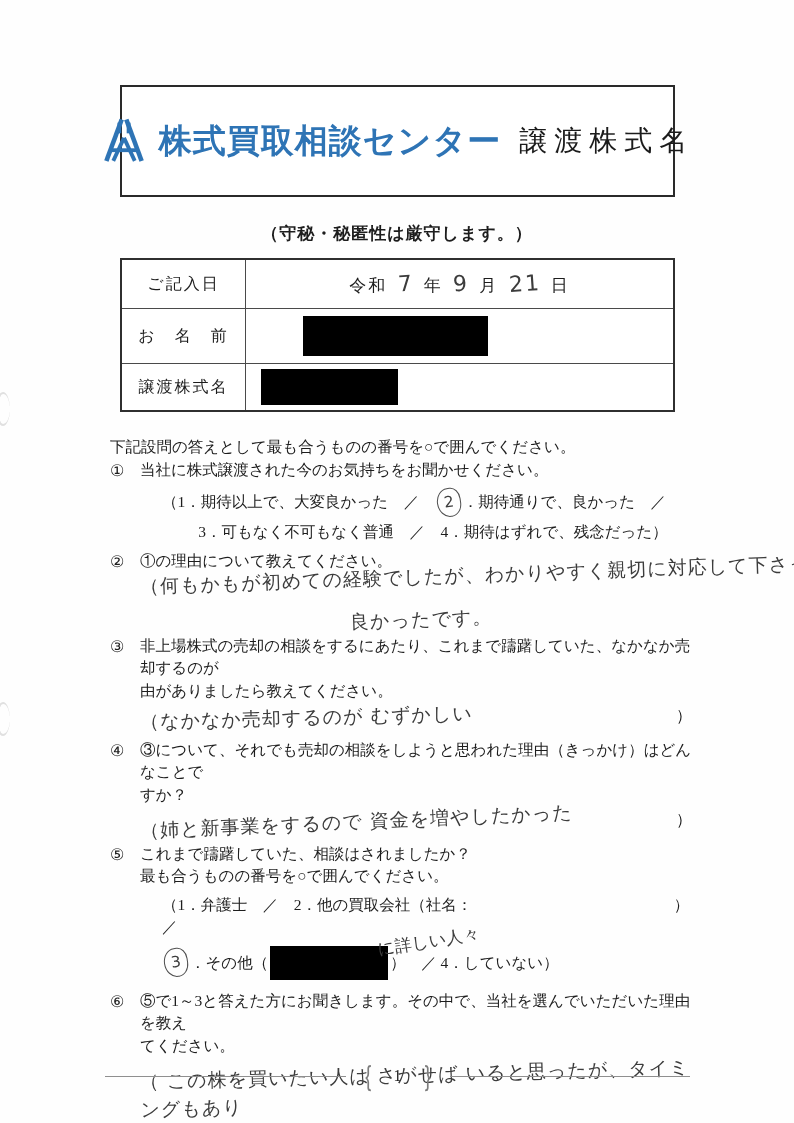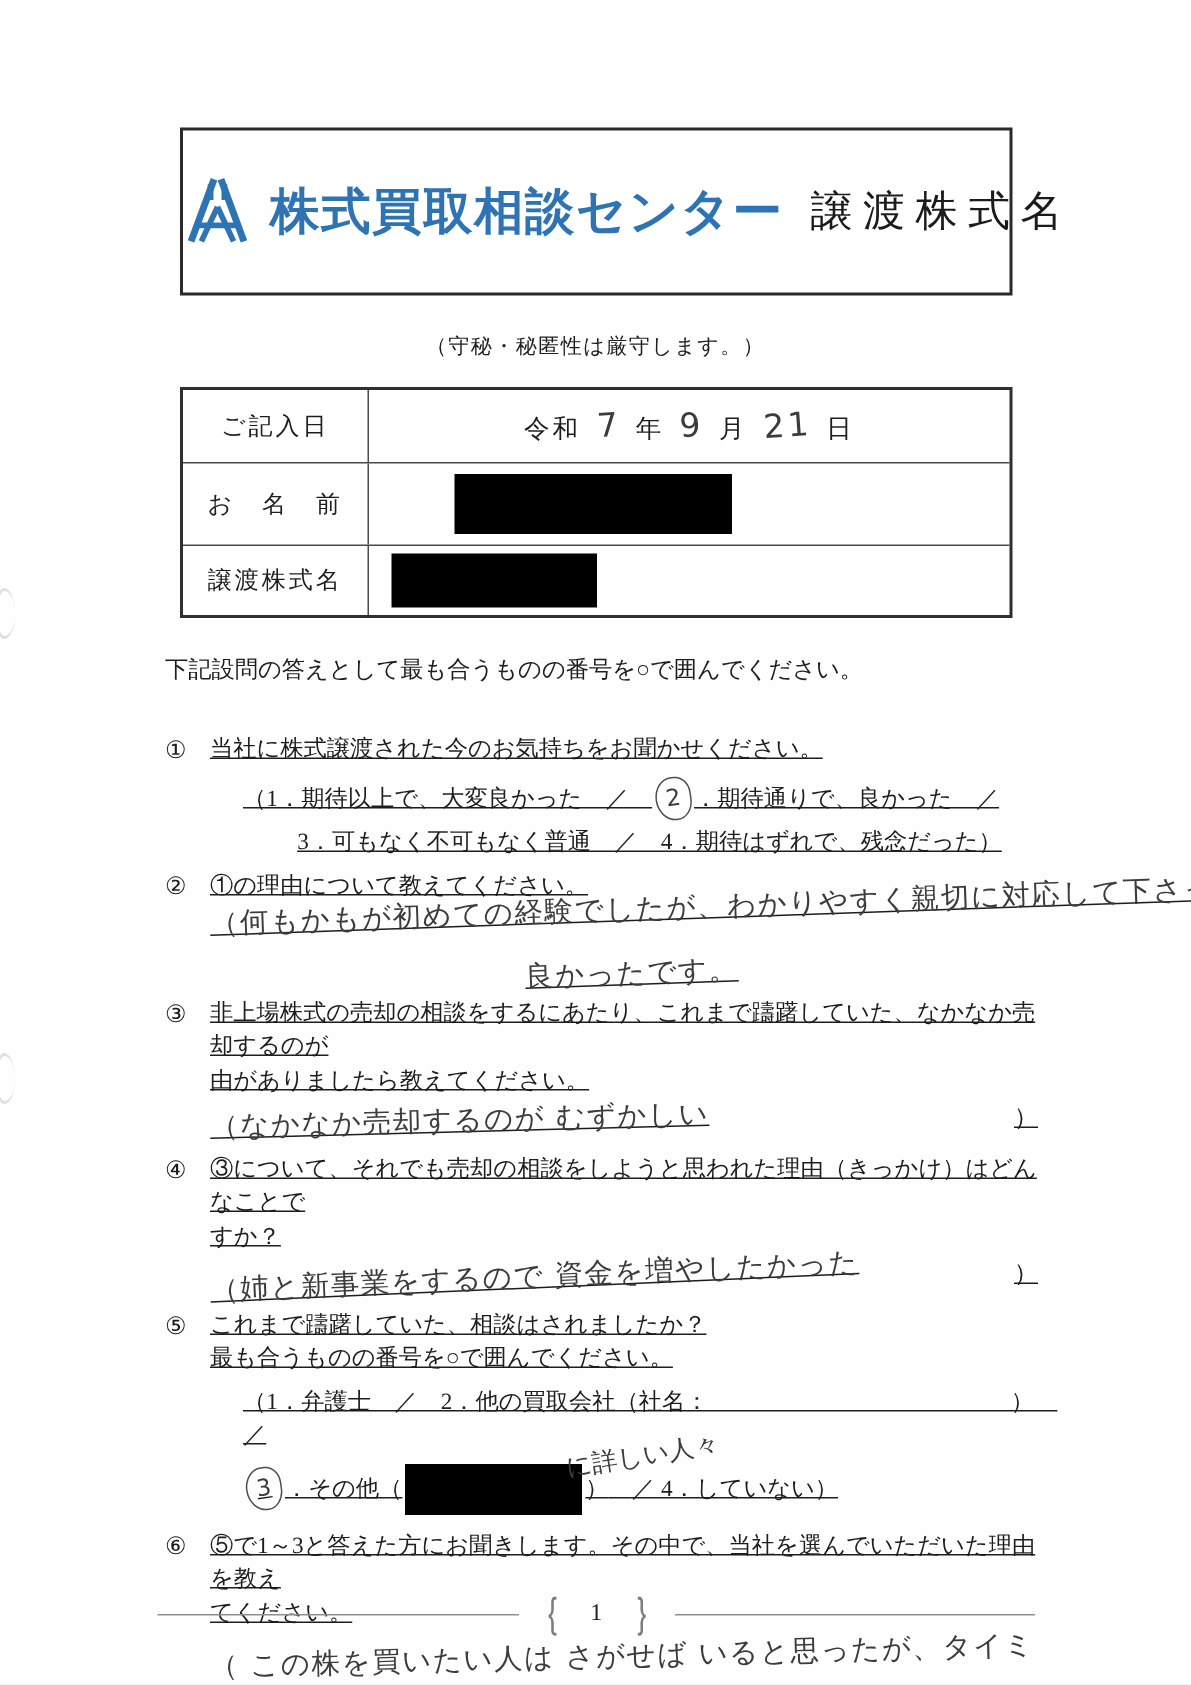--- a/index.html
+++ b/index.html
@@ -5,35 +5,35 @@
   html,body{margin:0;padding:0;background:#e8e8e8;}
   .page{
     position:relative;width:794px;height:1123px;margin:0 auto;
     background:#fefefe;overflow:hidden;
     font-family:"Liberation Serif",serif;color:#1d1d1d;
   }
   
   .header-box{
     position:absolute;left:120px;top:85px;width:551px;height:108px;
     border:2px solid #2a2a2a;background:#fff;
-    display:flex;align-items:center;justify-content:space-between;gap:12px;
+    display:flex;align-items:center;justify-content:center;gap:12px;
   }
   .logo-mark{flex:0 0 auto;display:block;}
   .brand-name{
     font-family:"Liberation Sans",sans-serif;font-weight:bold;
     font-size:33px;color:#2e74b5;letter-spacing:1px;white-space:nowrap;
   }
   .doc-title{
     font-family:"Liberation Serif",serif;font-size:28px;color:#1b1b1b;
     letter-spacing:7px;margin-left:6px;white-space:nowrap;
   }
   
   .privacy{
     position:absolute;top:222px;left:0;width:100%;text-align:center;
-    font-size:14px;font-weight:normal;letter-spacing:1px;
+    font-size:17px;font-weight:bold;letter-spacing:1px;
   }
   
   .info-table{
     position:absolute;left:120px;top:258px;width:551px;
     border:2px solid #2f2f2f;background:#fff;
   }
   .info-row{display:flex;border-bottom:1px solid #4a4a4a;justify-content:flex-end;}
   .info-row:last-child{border-bottom:none;}
   .info-label{
     flex:0 0 123px;border-right:1px solid #4a4a4a;
@@ -48,24 +48,24 @@
   .hw{font-family:"DejaVu Sans",sans-serif;color:#3c3c3c;}
   .hw-digit{display:inline-block;font-size:22px;transform:rotate(-4deg);margin:0 4px;}
   .redact{background:#000;display:inline-block;}
   .redact-name{position:absolute;left:57px;top:7px;width:185px;height:40px;}
   .redact-stock{position:absolute;left:15px;top:5px;width:137px;height:36px;}
   
   .body-content{
     position:absolute;left:110px;top:436px;width:582px;
     font-size:15.5px;line-height:1.45;
   }
-  .instruction{margin-bottom:31px;}
+  .instruction{margin-bottom:1px;}
   .question{display:flex;margin-bottom:7px;}
   .qnum{flex:0 0 30px;font-size:16px;}
-  .qbody{flex:1;position:relative;text-decoration:underline;}
+  .qbody{flex:1;position:relative;}
   .opt-line{margin-left:22px;margin-top:6px;}
   .opt-line2{margin-left:34px;margin-top:4px;text-align:center;}
   .circled{
     display:inline-flex;align-items:center;justify-content:center;
     min-width:22px;height:27px;border:1.6px solid #4e4e4e;
     border-radius:54% 46% 50% 58%;transform:rotate(-8deg);
     margin:0 2px;
   }
   .answer-row{display:flex;justify-content:space-between;margin-top:2px;}
   .hw-answer{font-size:19px;letter-spacing:1px;}

